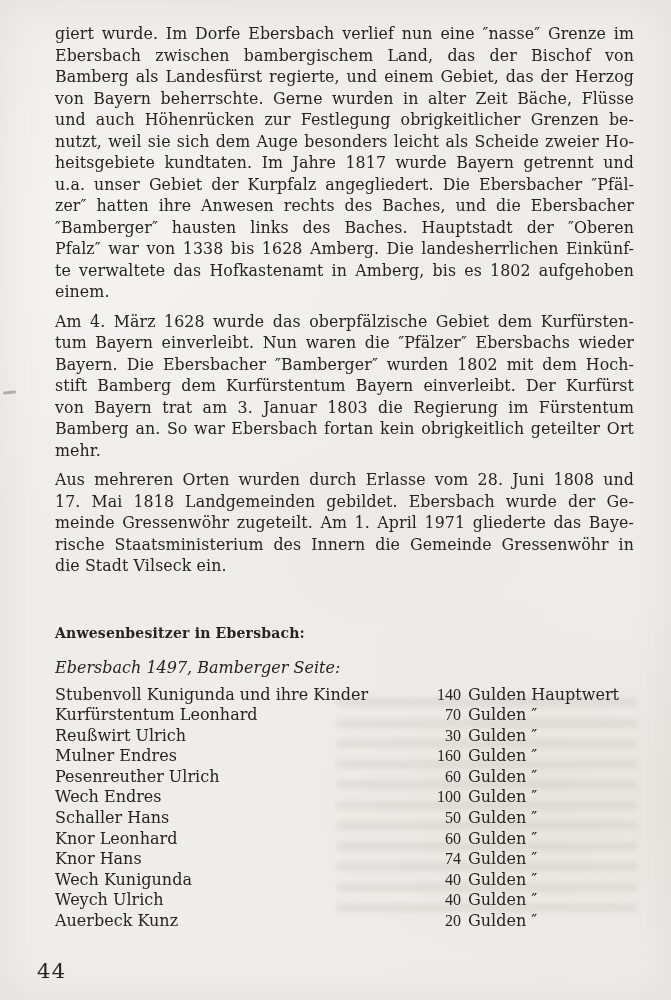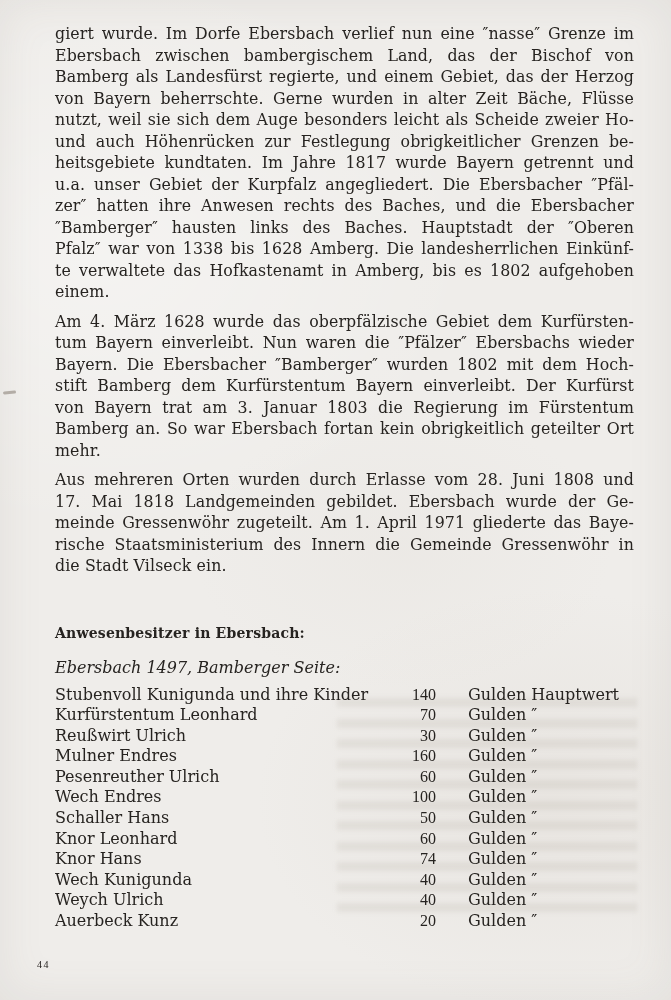--- a/index.html
+++ b/index.html
@@ -41,32 +41,30 @@
     line-height: 21px;
     margin-top: 13px;
     font-style: italic;
   }
   .owners { margin-top: 7px; position: relative; z-index: 2; }
   .owner-row {
     display: flex;
     align-items: flex-end;
     font-size: 16px;
     line-height: 20.6px;
-    gap: 12px;
   }
   .owner-name { flex: 1; }
   .owner-amount { width: 46px; text-align: right; white-space: nowrap; font-family: Liberation Serif, serif; }
-  .owner-unit { width: 166px; margin-left: 20px; white-space: nowrap; }
+  .owner-unit { width: 166px; margin-left: 7px; white-space: nowrap; }
   .page-number {
     position: absolute;
     left: 37px;
     top: 959px;
-    font-size: 10px;
+    font-size: 21px;
     letter-spacing: 1.5px;
-    font-family: Liberation Serif, serif;
   }
   .pencil-mark {
     position: absolute;
     left: 3px;
     top: 391px;
     width: 13px;
     height: 2.5px;
     background: #b3ada6;
     border-radius: 2px;
     transform: rotate(-5deg);
@@ -93,22 +91,22 @@
 <div class="page">
   <div class="pencil-mark"></div>
   <div class="ghosting"></div>
 
   <div class="text-block">
       <div class="paragraph">
         <div class="jline">giert wurde. Im Dorfe Ebersbach verlief nun eine ″nasse″ Grenze im</div>
         <div class="jline">Ebersbach zwischen bambergischem Land, das der Bischof von</div>
         <div class="jline">Bamberg als Landesfürst regierte, und einem Gebiet, das der Herzog</div>
         <div class="jline">von Bayern beherrschte. Gerne wurden in alter Zeit Bäche, Flüsse</div>
+        <div class="jline">und auch Höhenrücken zur Festlegung obrigkeitlicher Grenzen be-</div>
         <div class="jline">nutzt, weil sie sich dem Auge besonders leicht als Scheide zweier Ho-</div>
-        <div class="jline">und auch Höhenrücken zur Festlegung obrigkeitlicher Grenzen be-</div>
         <div class="jline">heitsgebiete kundtaten. Im Jahre 1817 wurde Bayern getrennt und</div>
         <div class="jline">u.a. unser Gebiet der Kurpfalz angegliedert. Die Ebersbacher ″Pfäl-</div>
         <div class="jline">zer″ hatten ihre Anwesen rechts des Baches, und die Ebersbacher</div>
         <div class="jline">″Bamberger″ hausten links des Baches. Hauptstadt der ″Oberen</div>
         <div class="jline">Pfalz″ war von 1338 bis 1628 Amberg. Die landesherrlichen Einkünf-</div>
         <div class="jline">te verwaltete das Hofkastenamt in Amberg, bis es 1802 aufgehoben</div>
         <div class="jline last">einem.</div>
       </div>
       <div class="paragraph">
         <div class="jline">Am 4. März 1628 wurde das oberpfälzische Gebiet dem Kurfürsten-</div>

